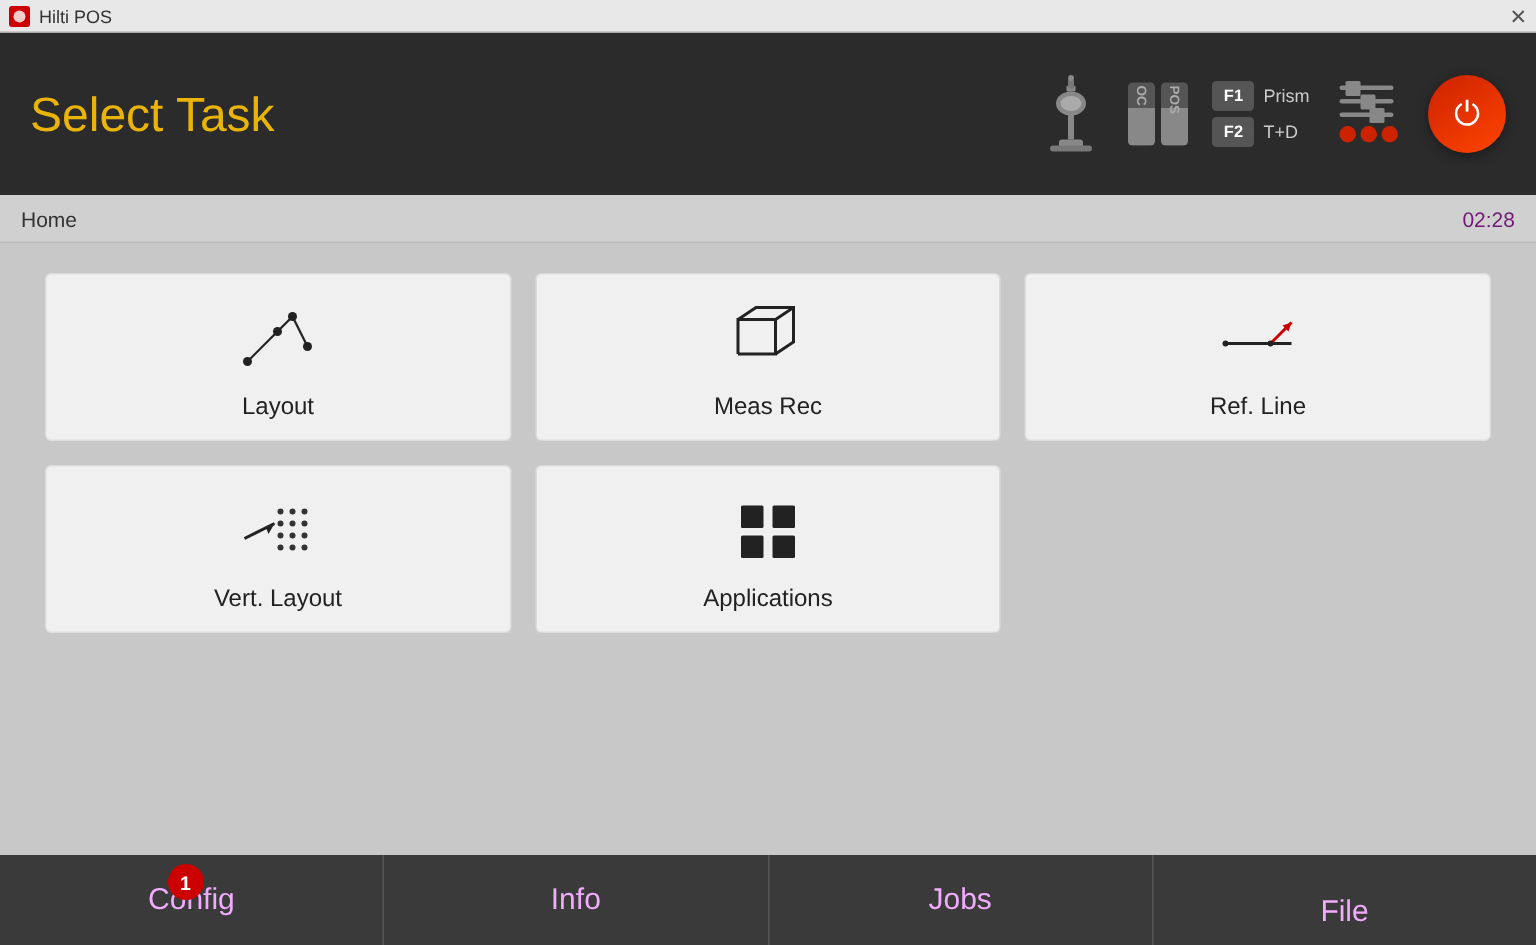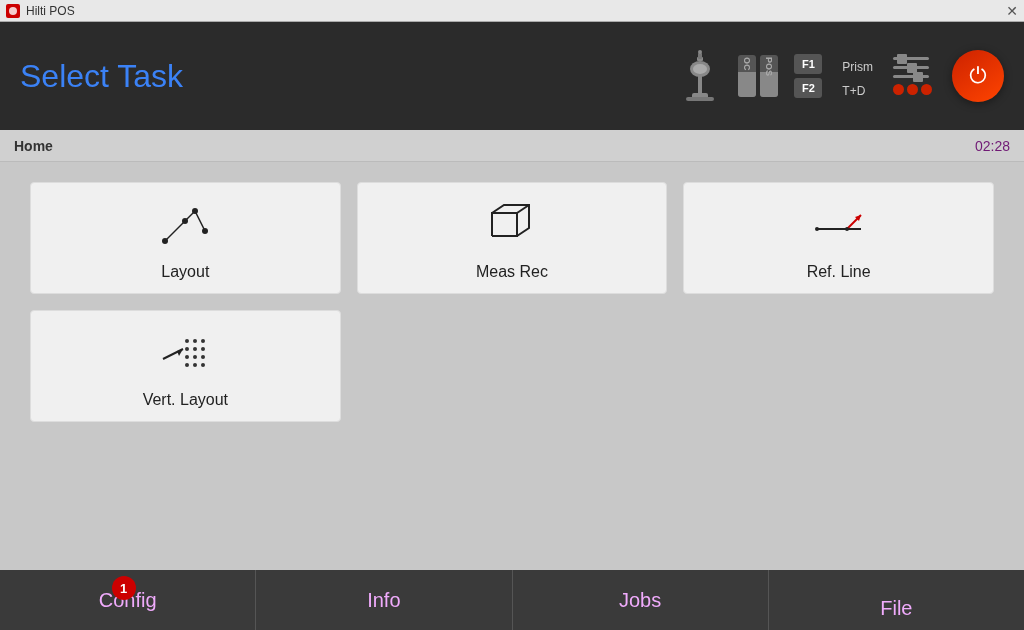--- a/index.html
+++ b/index.html
@@ -48,21 +48,21 @@
     
     #header {
       height: 108px;
       background: #2b2b2b;
       display: flex;
       align-items: center;
       padding: 0 20px;
       position: relative;
     }
     #page-title {
-      color: #3b82f6;
+      color: #eab308;
       font-size: 32px;
       font-weight: 300;
       flex: 1;
     }
     #header-icons {
       display: flex;
       align-items: center;
       gap: 16px;
     }
 
@@ -109,22 +109,22 @@
     }
 
     
     .fkey-group {
       display: flex;
       flex-direction: column;
       gap: 4px;
     }
     .fkey-row {
       display: flex;
-      align-items: flex-end;
-      gap: 20px;
+      align-items: center;
+      gap: 6px;
     }
     .fkey-btn {
       background: #555;
       color: #fff;
       border: none;
       border-radius: 3px;
       width: 28px;
       height: 20px;
       font-size: 11px;
       font-weight: bold;
@@ -186,21 +186,20 @@
       background: #d0d0d0;
       display: flex;
       align-items: center;
       justify-content: space-between;
       padding: 0 14px;
       border-bottom: 1px solid #bbb;
     }
     #breadcrumb-text {
       font-size: 14px;
       color: #333;
-      font-weight: bold;
     }
     #clock {
       font-size: 14px;
       color: #701a75;
     }
 
     
     #main-content {
       background: #c8c8c8;
       padding: 20px 30px;
@@ -468,20 +467,32 @@
             <circle cx="48" cy="36" r="2"></circle>
           </g>
 
           <line x1="8" y1="30" x2="28" y2="20" stroke="#222" stroke-width="2"></line>
           <polygon points="28,20 22,22 24,27" fill="#222"></polygon>
         </svg>
       </div>
       <span class="task-btn-label">Vert. Layout</span>
     </button>
 
+    <button class="task-btn">
+      <div class="task-btn-icon">
+        <svg class="task-svg" viewBox="0 0 60 50">
+
+          <rect x="12" y="8" width="15" height="15" rx="1" fill="#222"></rect>
+          <rect x="33" y="8" width="15" height="15" rx="1" fill="#222"></rect>
+          <rect x="12" y="28" width="15" height="15" rx="1" fill="#222"></rect>
+          <rect x="33" y="28" width="15" height="15" rx="1" fill="#222"></rect>
+        </svg>
+      </div>
+      <span class="task-btn-label">Applications</span>
+    </button>
 
   </div>
 </div>
 
 <div id="tab-bar">
   <div class="tab-item">
     <div class="badge">1</div>
     <span class="tab-label">Config</span>
   </div>
   <div class="tab-item">

